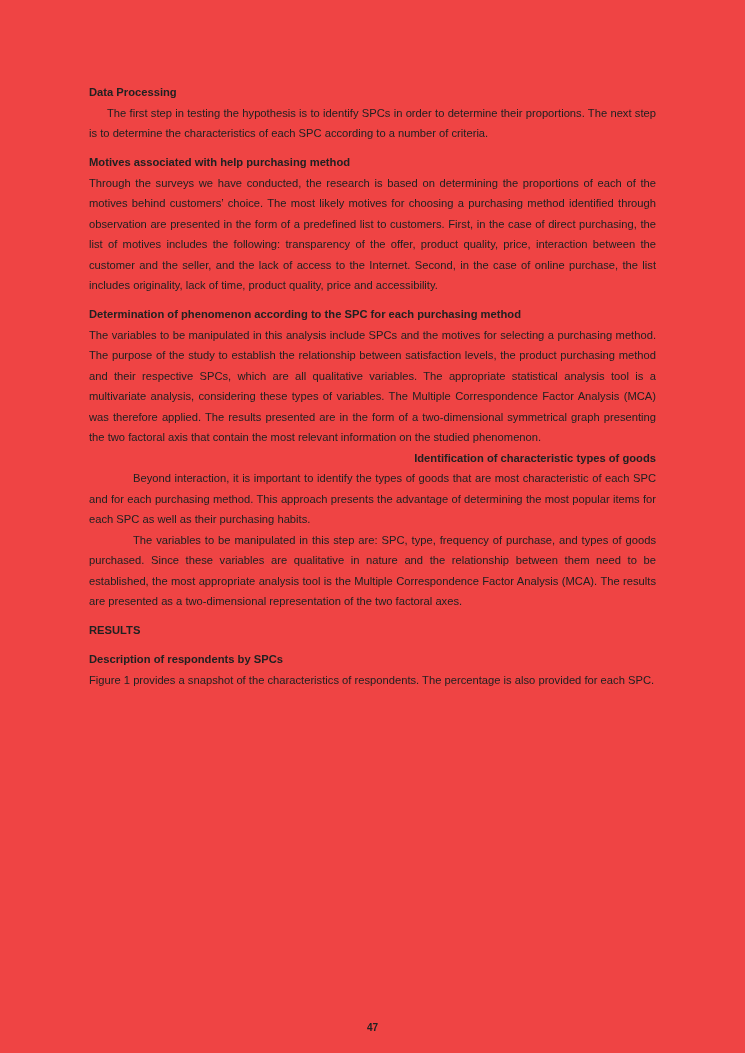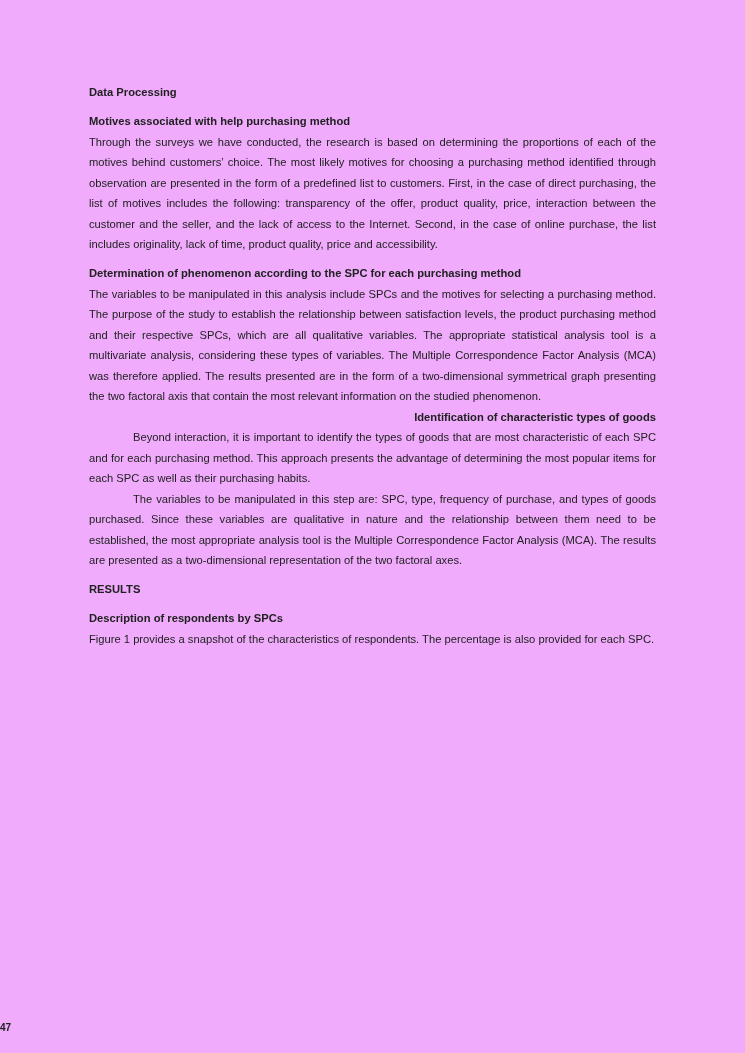--- a/index.html
+++ b/index.html
@@ -11,21 +11,21 @@
     width: 745px;
     height: 1053px;
     position: relative;
     font-family: "Liberation Sans", sans-serif;
     color: #212121;
     overflow: hidden;
   }
   .page {
     position: absolute;
     inset: 0;
-    background: #f0abfc;
+    background: #ef4444;
   }
   .content {
     position: absolute;
     left: 89px;
     top: 82px;
     width: 567px;
   }
   .blk {
     font-size: 11.2px;
     line-height: 20.5px;
@@ -47,35 +47,36 @@
     padding-left: 44px;
     margin-top: 0;
   }
   .ind-sm { text-indent: 18px; }
   .ind-lg { text-indent: 44px; }
   .page-num {
     position: absolute;
     top: 1021px;
     left: 0;
     width: 745px;
-    text-align: left;
+    text-align: center;
     font-size: 10px;
     line-height: 14px;
     font-weight: 700;
     color: #212121;
   }
 </style>
 </head>
 <body>
 
 <div class="page">
   <div class="content">
 
     <div class="blk h h-first">Data Processing</div>
 
+    <p class="blk ind-sm">The first step in testing the hypothesis is to identify SPCs in order to determine their proportions. The next step is to determine the characteristics of each SPC according to a number of criteria.</p>
 
     <div class="blk h">Motives associated with help purchasing method</div>
 
     <p class="blk">Through the surveys we have conducted, the research is based on determining the proportions of each of the motives behind customers’ choice. The most likely motives for choosing a purchasing method identified through observation are presented in the form of a predefined list to customers. First, in the case of direct purchasing, the list of motives includes the following: transparency of the offer, product quality, price, interaction between the customer and the seller, and the lack of access to the Internet. Second, in the case of online purchase, the list includes originality, lack of time, product quality, price and accessibility.</p>
 
     <div class="blk h">Determination of phenomenon according to the SPC for each purchasing method</div>
 
 
     <p class="blk">The variables to be manipulated in this analysis include SPCs and the motives for selecting a purchasing method. The purpose of the study to establish the relationship between satisfaction levels, the product purchasing method and their respective SPCs, which are all qualitative variables. The appropriate statistical analysis tool is a multivariate analysis, considering these types of variables. The Multiple Correspondence Factor Analysis (MCA) was therefore applied. The results presented are in the form of a two-dimensional symmetrical graph presenting the two factoral axis that contain the most relevant information on the studied phenomenon.</p>
 

